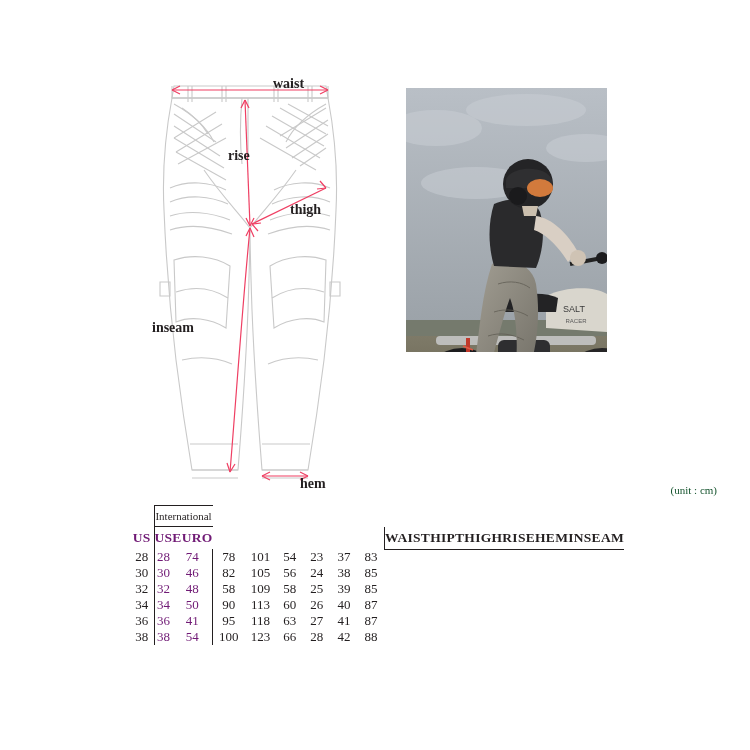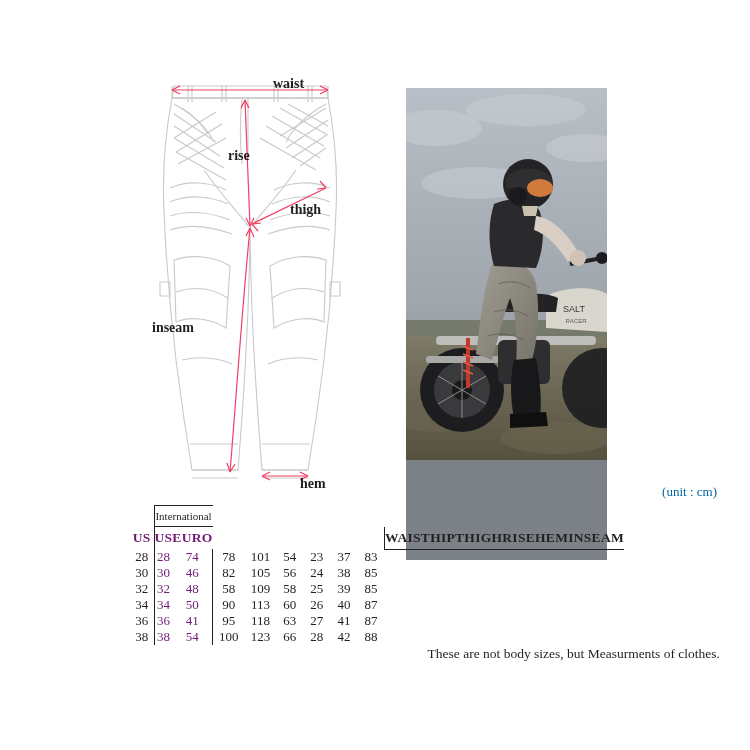--- a/index.html
+++ b/index.html
@@ -46,35 +46,35 @@
   .lbl-thigh  { left: 290px; top: 202px; }
   .lbl-inseam { left: 152px; top: 320px; }
   .lbl-hem    { left: 300px; top: 476px; }
 
   
   .photo {
     position: absolute;
     left: 406px;
     top: 88px;
     width: 201px;
-    height: 472px;
+    height: 264px;
     overflow: hidden;
     background: #7c8087;
     border: 0;
   }
   .photo svg { display: block; }
 
   
   .unit-note {
     position: absolute;
     right: 33px;
     top: 484px;
     font-family: "Liberation Serif", serif;
-    font-size: 13px;
-    color: #0369a1;
+    font-size: 11px;
+    color: #14532d;
   }
 
   
   .size-table {
     position: absolute;
     left: 130px;
     top: 505px;
     width: 494px;
     border-collapse: collapse;
     font-family: "Liberation Serif", serif;
@@ -422,14 +422,13 @@
       <td>123</td>
       <td>66</td>
       <td>28</td>
       <td>42</td>
       <td>88</td>
     </tr>
   </tbody>
 </table>
 
 <div class="footer-notes">
-  <div>These are not body sizes, but Measurments of clothes.</div>
 </div>
 
 </body></html>

